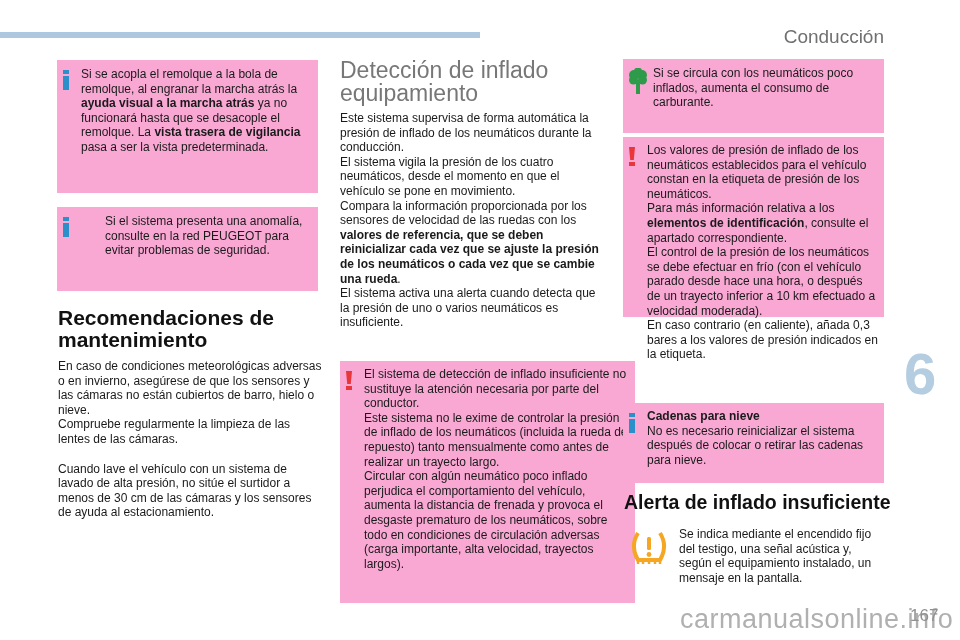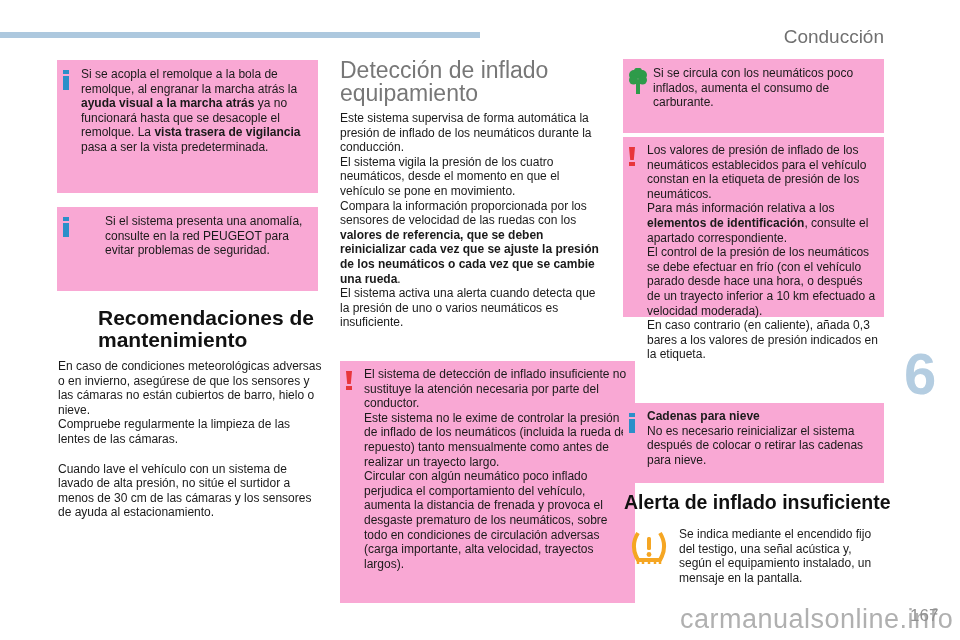--- a/index.html
+++ b/index.html
@@ -44,21 +44,21 @@
 </div>
 
 <div class="box" style="left:57px;top:207px;width:261px;height:84px;">
   <div class="icon icon-info">
       <div class="dot"></div>
       <div class="bar"></div>
     </div>
   <div class="text" style="left:24px;top:7px;margin-left:24px;">Si el sistema presenta una anomalía, consulte en la red PEUGEOT para evitar problemas de seguridad.</div>
 </div>
 
-<div class="h2" style="left:58px;top:307px;width:250px;margin-left:40px;">Recomendaciones de mantenimiento</div>
+<div class="h2" style="left:58px;top:307px;width:250px;">Recomendaciones de mantenimiento</div>
 
 <div class="para" style="left:58px;top:359px;width:265px;">
   <div>En caso de condiciones meteorológicas adversas o en invierno, asegúrese de que los sensores y las cámaras no están cubiertos de barro, hielo o nieve.</div>
   <div>Compruebe regularmente la limpieza de las lentes de las cámaras.</div>
   <div style="margin-top:15px;">Cuando lave el vehículo con un sistema de lavado de alta presión, no sitúe el surtidor a menos de 30 cm de las cámaras y los sensores de ayuda al estacionamiento.</div>
 </div>
 
 <div class="h2-light" style="left:340px;top:59px;width:230px;">Detección de inflado equipamiento</div>
 
 <div class="para" style="left:340px;top:111px;width:265px;">

